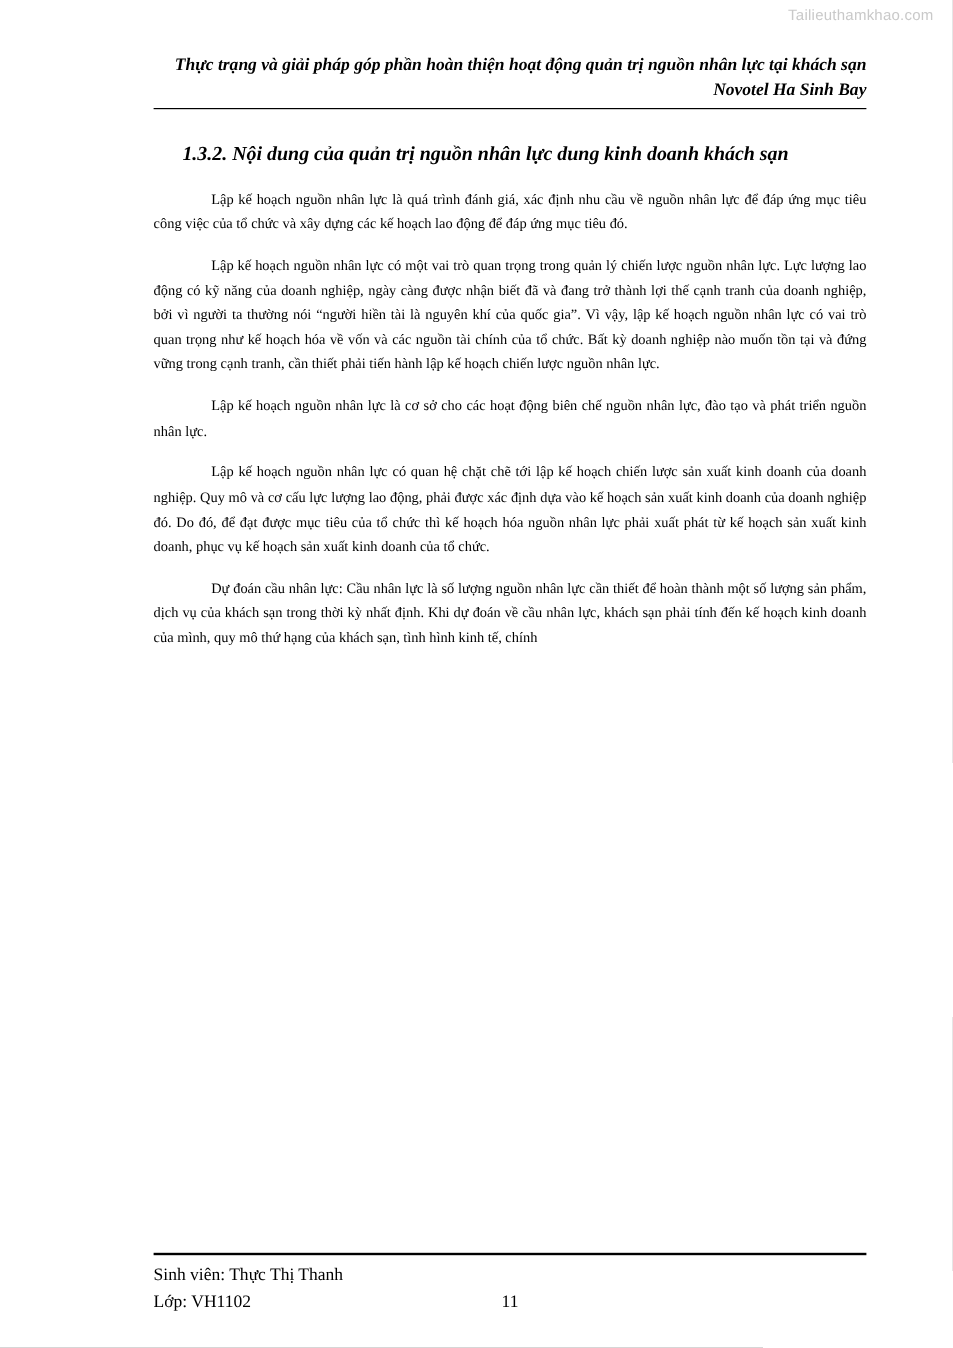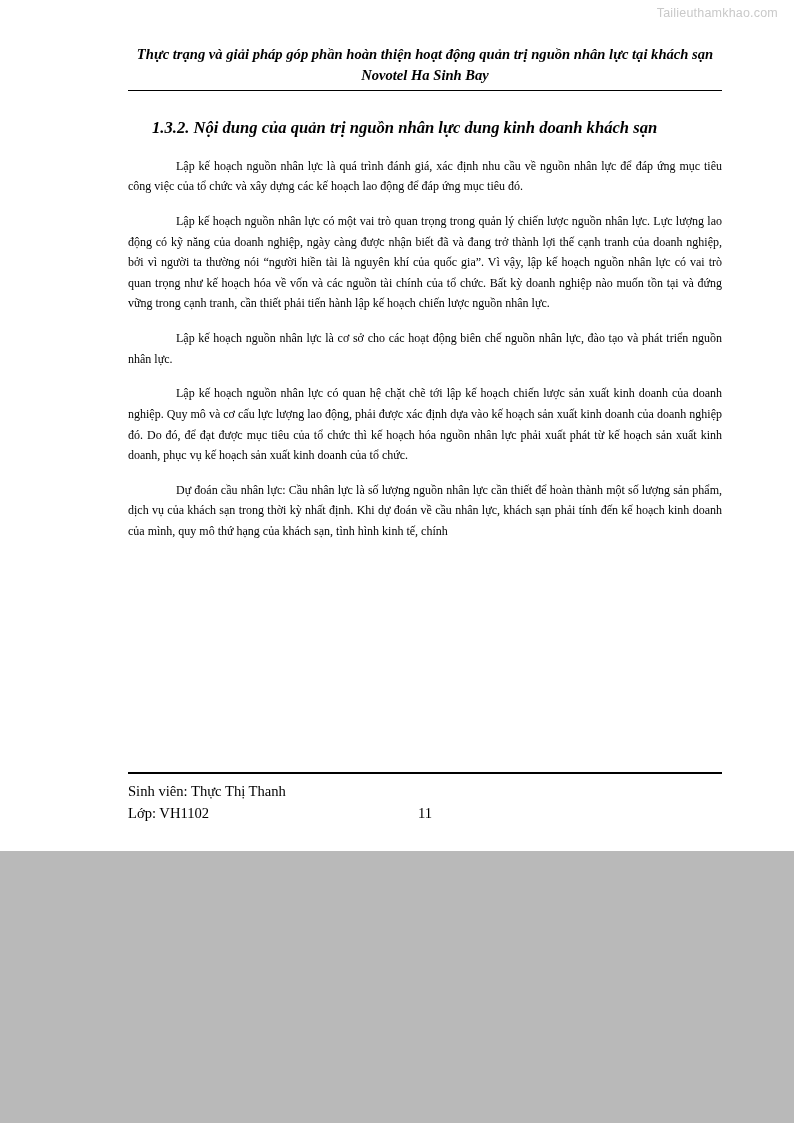--- a/index.html
+++ b/index.html
@@ -3,21 +3,21 @@
 <meta charset="utf-8">
 <style>
   html, body {
     margin: 0;
     padding: 0;
     background: #b9b9b9;
   }
   .page {
     position: relative;
     width: 794px;
-    height: 851px;
+    height: 1123px;
     background: #ffffff;
     margin: 0 auto;
     overflow: hidden;
     font-family: "Liberation Serif", "DejaVu Serif", serif;
     color: #000000;
     box-sizing: border-box;
   }
   .watermark {
     position: absolute;
     top: 6px;
@@ -28,21 +28,21 @@
     letter-spacing: 0.2px;
     white-space: nowrap;
   }
   .content {
     position: absolute;
     left: 128px;
     right: 72px;
     top: 44px;
   }
   .header-block {
-    text-align: center;
+    text-align: right;
     font-weight: bold;
     font-style: italic;
     font-size: 14.6px;
     line-height: 1.42;
     padding-bottom: 3px;
   }
   .header-rule {
     border: 0;
     border-top: 1.1px solid #000;
     margin: 2px 0 0 0;

